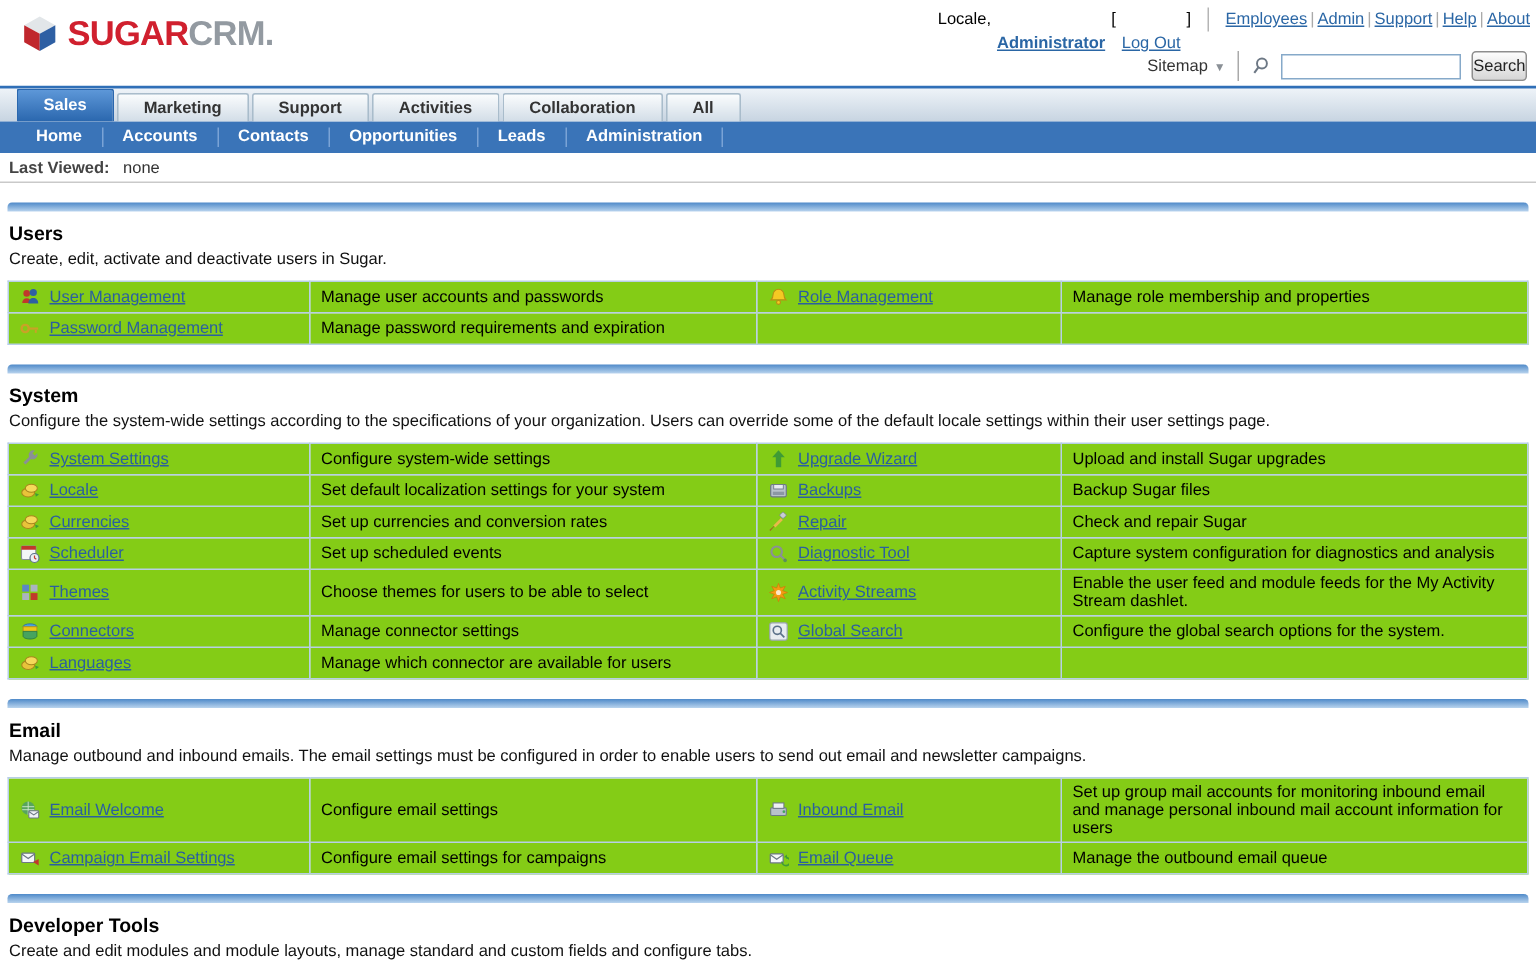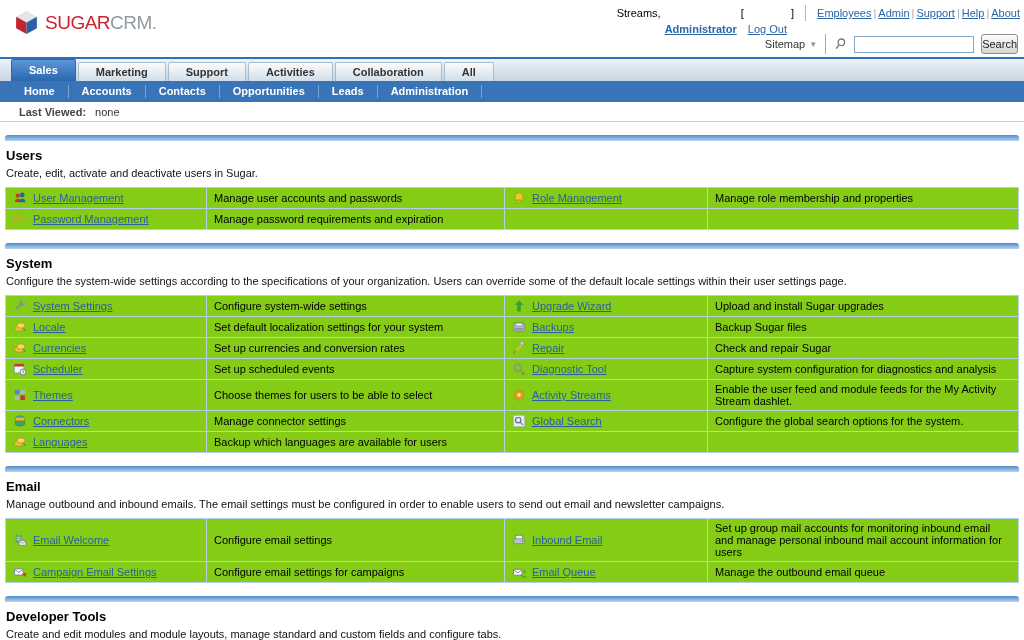--- a/index.html
+++ b/index.html
@@ -4,21 +4,21 @@
 <style>
   * { box-sizing: border-box; }
   html,body { margin:0; padding:0; }
   body {
     width:1024px; height:640px; overflow:hidden; background:#fff;
     font-family:"Liberation Sans", sans-serif; font-size:11px; color:#000;
   }
   
   .topbar { position:relative; height:57px; background:#fff; }
   .logo { position:absolute; left:13px; top:9px; display:flex; align-items:center; gap:5px; }
-  .logo-text { font-size:19px; font-weight:400; letter-spacing:-0.5px; }
+  .logo-text { font-size:23px; font-weight:700; letter-spacing:-0.5px; }
   .logo-sugar { color:#d0202e; }
   .logo-crm, .logo-dot { color:#939aa1; }
   .top-right { position:absolute; right:4px; top:5px; }
   .welcome-row { display:flex; align-items:center; justify-content:flex-end; gap:4px; height:16px; white-space:nowrap; }
   .welcome-row a { color:#2a66a5;margin-top:32px; }
   a { text-decoration:underline; cursor:pointer; }
   .username { font-weight:bold; color:#1f3f77; }
   .hdr-sep { color:#aaa; margin:0 2px; text-decoration:none; }
   .hdr-link { color:#222; }
   .vdiv { width:1px; height:16px; background:#b5b5b5; margin:0 7px; }
@@ -38,21 +38,21 @@
     background:linear-gradient(#fafcfd,#d2dde7); border:1px solid #a9bccb; border-bottom:none;
     border-radius:2px 2px 0 0; margin-right:2px; cursor:pointer; }
   .tab.active { height:22px; line-height:21px; color:#fff;
     background:linear-gradient(#5d97d8,#2a67ae); border-color:#2a67ae; }
   
   .subnav { height:21px; background:#3a74b8; display:flex; align-items:center; padding-left:11px; }
   .subnav-item { color:#fff; font-weight:bold; padding:0 13px; border-right:1px solid #7aa3d6;
     height:13px; line-height:13px; cursor:pointer; }
   
   .lastviewed { height:20px; border-bottom:1px solid #c9c9c9; display:flex; align-items:center;
-    padding-left:19px; background:#fff; }
+    padding-left:6px; background:#fff; }
   .lv-label { font-weight:bold; color:#444; }
   .lv-value { margin-left:9px; color:#333; }
   
   .content { padding:0 5px; }
   .section { margin-top:13px; }
   .section-bar { height:6px; border-radius:3px 3px 0 0; background:linear-gradient(#4f8ac9,#b9d4ee); }
   .section-title { font-size:13px; font-weight:bold; margin:7px 0 4px 1px; }
   .section-desc { margin:0 0 8px 1px; color:#111; }
   table.admin { width:100%; border-collapse:collapse; table-layout:fixed; }
   table.admin td { border:1px solid #b7cfe6; background:#84cc16; padding:3px 7px; vertical-align:middle; height:15px; }
@@ -70,21 +70,21 @@
       <svg width="27" height="27" viewBox="0 0 26 24">
         <path d="M13 1 23 6.5 13 12 3 6.5z" fill="#e2e6e9"></path>
         <path d="M3 6.5v11l10 5.5V12z" fill="#c0272d"></path>
         <path d="M23 6.5v11l-10 5.5V12z" fill="#2e5fa3"></path>
       </svg>
     </span>
     <span class="logo-text"><span class="logo-sugar">SUGAR</span><span class="logo-crm">CRM</span><span class="logo-dot">.</span></span>
   </div>
   <div class="top-right">
     <div class="welcome-row">
-      <span>Streams,</span>
+      <span>Locale,</span>
       <a class="username">Administrator</a>
       <span>[</span>
       <a>Log Out</a>
       <span>]</span>
       <span class="vdiv"></span>
       <span id="hdr-links"><a class="hdr-link">Employees</a><span class="hdr-sep">|</span><a class="hdr-link">Admin</a><span class="hdr-sep">|</span><a class="hdr-link">Support</a><span class="hdr-sep">|</span><a class="hdr-link">Help</a><span class="hdr-sep">|</span><a class="hdr-link">About</a></span>
     </div>
     <div class="search-row">
       <span class="sitemap">Sitemap</span>
       <span class="chev">▼</span>
@@ -367,21 +367,21 @@
                 <span class="icon">
                   <svg width="14" height="14" viewBox="0 0 14 14">
                     <ellipse cx="5.8" cy="8.4" rx="4.3" ry="2.9" fill="#e8c33a" stroke="#a8861c" stroke-width=".7"></ellipse>
                     <ellipse cx="7.9" cy="5.5" rx="4" ry="2.7" fill="#f5d95a" stroke="#a8861c" stroke-width=".7"></ellipse>
                     <path d="M10.4 8.6l2.6 1-2.1 1.5z" fill="#3f9b35"></path>
                   </svg>
                 </span>
                 <a>Languages</a>
               </div>
             </td>
-            <td class="desc-cell">Backup which languages are available for users</td>
+            <td class="desc-cell">Manage which connector are available for users</td>
             <td class="link-cell"></td>
             <td class="desc-cell"></td>
           </tr>
         </tbody>
       </table>
     </div>
     <div class="section">
       <div class="section-bar"></div>
       <div class="section-title">Email</div>
       <div class="section-desc">Manage outbound and inbound emails. The email settings must be configured in order to enable users to send out email and newsletter campaigns.</div>

